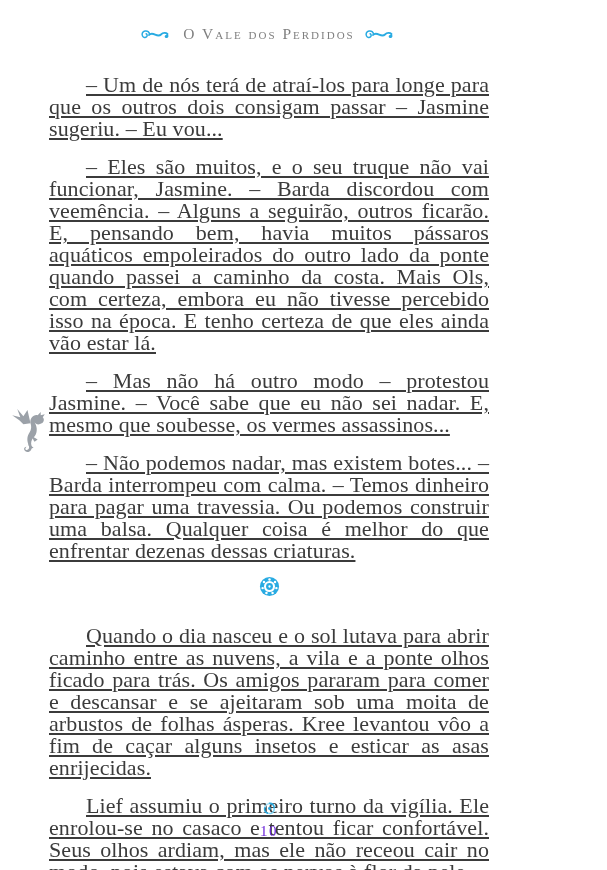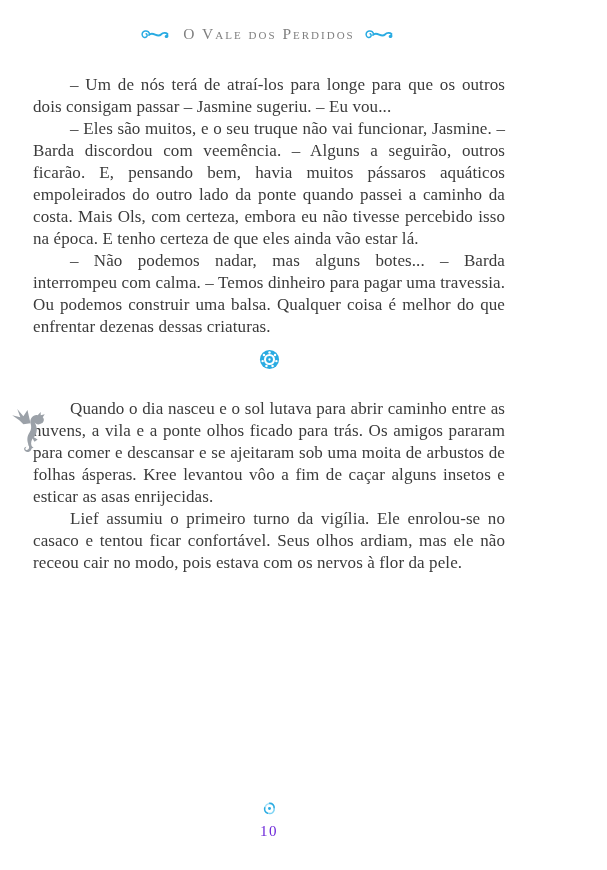--- a/index.html
+++ b/index.html
@@ -32,28 +32,29 @@
     letter-spacing: 2px;
     color: #7f7f7f;
     white-space: nowrap;
   }
   .swirl { display: inline-flex; align-items: center; }
   
   .body-text {
     margin: 31px 33px 0 33px;
   }
   .body-text p {
-    margin: 0;
-    font-size: 17px;
+    margin: 16px;
+    font-size: 22px;
     line-height: 22px;
     text-align: justify;
     text-indent: 37px;
     color: #3b3b3b;
     letter-spacing: 0.1px;
     hyphens: none;
+    text-decoration: underline;
   }
   
   .section-divider {
     height: 21px;
     margin: 13px 0 26px 0;
     display: flex;
     justify-content: center;
     align-items: center;
   }
   
@@ -101,21 +102,22 @@
         <path d="M9.5,6.5 C9.5,4 7.5,2.5 5,3 C2.5,3.5 1.5,6 2.5,8 C3.3,9.6 5.4,10 6.6,8.8 C7.5,7.9 7.3,6.3 6.1,5.8" fill="none" stroke="#29ABE2" stroke-width="1.5" stroke-linecap="round"></path>
         <path d="M9,7 C13,2.5 17,10.5 21,6.5 C23,4.5 26,4.5 27.5,6" fill="none" stroke="#29ABE2" stroke-width="1.8" stroke-linecap="round"></path>
         <path d="M27.5,6 C29.5,8 28,10.5 25.8,10 C24.5,9.6 24.3,8 25.3,7.2 Z" fill="#29ABE2"></path>
       </svg>
     </span>
   </header>
 
   <main class="body-text">
     <p>– Um de nós terá de atraí-los para longe para que os outros dois consigam passar – Jasmine sugeriu. – Eu vou...</p>
     <p>– Eles são muitos, e o seu truque não vai funcionar, Jasmine. – Barda discordou com veemência. – Alguns a seguirão, outros ficarão. E, pensando bem, havia muitos pássaros aquáticos empoleirados do outro lado da ponte quando passei a caminho da costa. Mais Ols, com certeza, embora eu não tivesse percebido isso na época. E tenho certeza de que eles ainda vão estar lá.</p>
-    <p>– Não podemos nadar, mas alguns botes... – Barda interrompeu com calma. – Temos dinheiro para pagar uma travessia. Ou podemos construir uma balsa. Qualquer coisa é melhor do que enfrentar dezenas dessas criaturas.</p>
+    <p>– Mas não há outro modo – protestou Jasmine. – Você sabe que eu não sei nadar. E, mesmo que soubesse, os vermes assassinos...</p>
+    <p>– Não podemos nadar, mas existem botes... – Barda interrompeu com calma. – Temos dinheiro para pagar uma travessia. Ou podemos construir uma balsa. Qualquer coisa é melhor do que enfrentar dezenas dessas criaturas.</p>
 
     <div class="section-divider">
       <span>
         <svg width="21" height="21" viewBox="0 0 22 22" aria-hidden="true">
           <circle cx="11" cy="11" r="10" fill="#29ABE2"></circle>
           <g fill="#ffffff">
             <circle cx="11" cy="3.6" r="1.3"></circle>
             <circle cx="16.8" cy="6.4" r="1.3"></circle>
             <circle cx="18.2" cy="12.7" r="1.3"></circle>
             <circle cx="14.2" cy="17.7" r="1.3"></circle>

